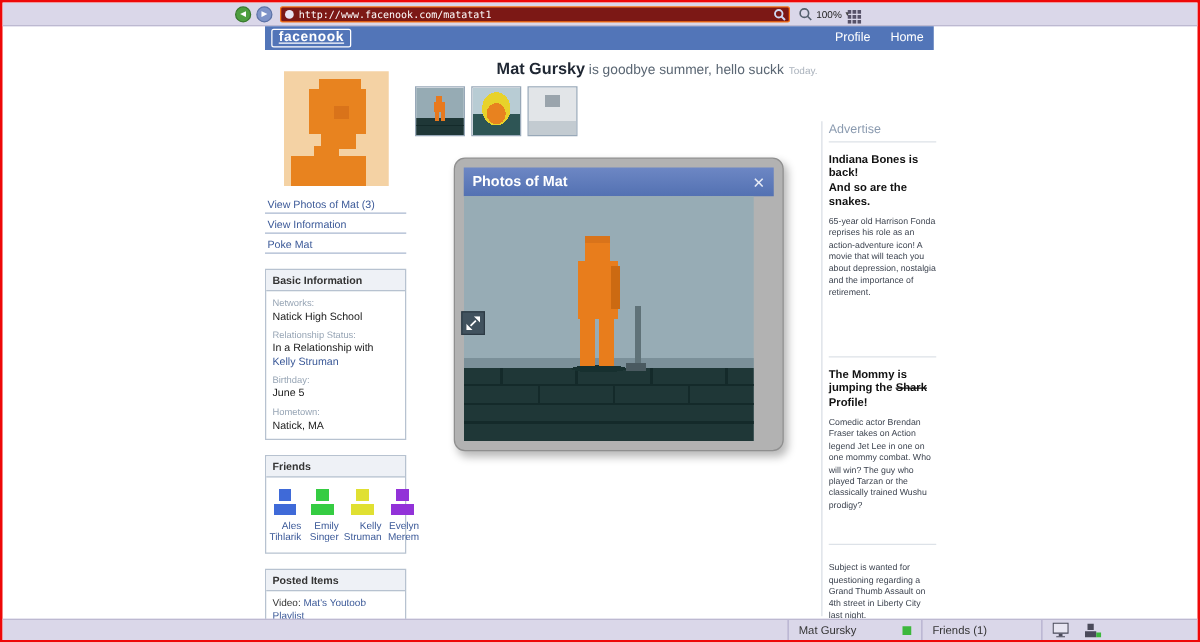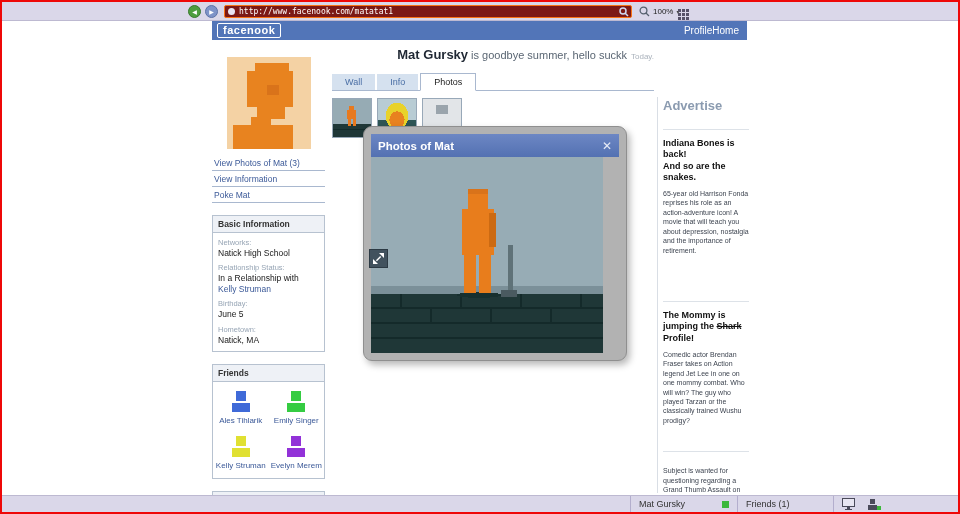--- a/index.html
+++ b/index.html
@@ -14,36 +14,36 @@
   .url-bar { position:absolute; left:222px; top:3px; width:408px; height:13px; background:#7c1815; border:1px solid #f97316; border-radius:2px; color:#fff;
              font-family:"DejaVu Sans Mono",monospace; font-size:8px; line-height:11px; padding:0 16px 0 14px; white-space:nowrap; overflow:hidden; }
   .site-dot { position:absolute; left:3px; top:2px; width:7px; height:7px; border-radius:50%; background:#e8e4f2; }
   .mag { position:absolute; right:2px; top:1px; }
   .zoom-ctl { position:absolute; left:637px; top:3px; height:13px; display:flex; align-items:center; gap:3px; font-size:8px; color:#222; cursor:pointer; }
   .caret { font-size:6px; color:#444; }
   .grid-btn { position:absolute; left:676px; top:4px; cursor:pointer; }
 
   
   .fb-bar { position:absolute; left:210px; top:19px; width:535px; height:19px; background:#5275b8; display:flex; align-items:center; }
-  .fb-logo { margin-left:5px; color:#fff; font-weight:bold; font-size:11px; letter-spacing:.5px; border:1px solid #fff; border-radius:2px; padding:0 5px 1px; cursor:pointer; }
-  .fb-nav { margin-left:auto; margin-right:8px; display:flex; gap:0; }
+  .fb-logo { margin-left:5px; color:#fff; font-weight:bold; font-size:11px; letter-spacing:.5px; border:1px solid #fff; border-radius:2px; padding:0 5px 1px; cursor:pointer;text-decoration:underline; }
+  .fb-nav { margin-left:auto; margin-right:8px; display:flex; gap:16px; }
   .fb-nav span { color:#fff; font-size:10px; cursor:pointer; }
 
   
   .left-col { position:absolute; left:210px; top:38px; width:113px; }
   .profile-pic { margin:17px auto 6px; width:84px; height:92px; display:block; cursor:pointer; }
   .plink { font-size:8.5px; color:#3b5998; padding:3px 2px 2px; border-bottom:1px solid #a9b8cf; cursor:pointer; }
   .section { border:1px solid #b7c2d0; margin-top:12px; background:#fff; }
   .section-h { background:#eef1f6; border-bottom:1px solid #b7c2d0; font-size:8.5px; font-weight:bold; color:#333; padding:3px 5px; }
   .section-b { padding:4px 5px 6px; }
   .f-label { font-size:7.5px; color:#97a5b5; margin-top:5px; }
   .f-label:first-child { margin-top:1px; }
   .f-value { font-size:8.5px; color:#1a1a1a; margin-top:1px; line-height:1.2; }
   .f-link { font-size:8.5px; color:#3b5998; cursor:pointer; margin-top:1px; }
-  .friends-grid { display:grid; grid-template-columns:1fr 1fr; gap:8px 4px; text-align:center; padding:6px 2px 8px; }
+  .friends-grid { display:grid; grid-template-columns:1fr 1fr 1fr 1fr; gap:8px 4px; text-align:right; padding:6px 2px 8px; }
   .friend-ico { width:26px; height:26px; margin:0 auto 2px; display:block; cursor:pointer; }
   .friend-name { font-size:8px; color:#3b5998; cursor:pointer; }
   .posted-item { display:flex; gap:4px; padding:5px 5px 6px; }
   .vid-text { font-size:8px; line-height:1.25; }
   .vid-label { color:#333; }
   .vid-title { color:#3b5998; cursor:pointer; }
 
   
   .center-col { position:absolute; left:330px; top:38px; width:322px;text-align:right; }
   .status-line { margin-top:7px; font-size:11px; color:#5a6673; }
@@ -52,21 +52,21 @@
   .tabs { margin-top:11px; display:flex; gap:2px; border-bottom:1px solid #a9b8cf; align-items:flex-end; }
   .tab { font-size:9px; padding:3px 13px; background:#d5e1ef; color:#4a6fa5; cursor:pointer; }
   .tab.active { background:#fff; border:1px solid #a9b8cf; border-bottom:1px solid #fff; margin-bottom:-1px; color:#222; }
   .album-title { margin-top:9px; font-size:11px; color:#4a6fa5; }
   .thumbs { margin-top:7px; display:flex; gap:5px; }
   .thumb { width:40px; height:40px; border:1px solid #98a8b8; cursor:pointer; display:block; }
 
   
   .main-divider { position:absolute; left:655px; top:95px; width:1px; height:396px; background:#d9dee5; }
   .ads-col { position:absolute; left:661px; top:96px; width:86px; }
-  .ads-h { font-size:13px; color:#8b9bb0; padding-bottom:16px; border-bottom:1px solid #dde2e8;font-weight:bold; }
+  .ads-h { font-size:10px; color:#8b9bb0; padding-bottom:4px; border-bottom:1px solid #dde2e8; }
   .ad { padding:8px 0 10px; cursor:pointer; }
   .ad + .ad { border-top:1px solid #dde2e8; }
   .ad-title { font-size:9px; font-weight:bold; color:#111; line-height:1.25; }
   .ad-body { margin-top:6px; font-size:7px; color:#3d4450; line-height:1.35; }
   .ad-indiana { padding-bottom:46px; }
   .ad-mommy { padding-bottom:26px; }
 
   
   .modal { position:absolute; left:361px; top:124px; width:264px; background:#b2b2b2; border:1px solid #8f8f8f; border-radius:9px; padding:7px;
            box-shadow:3px 4px 7px rgba(0,0,0,.28); }
@@ -226,25 +226,20 @@
           <span class="vid-title">Mat's Youtoob Playlist</span>
           
         </div>
       </div>
     </div>
   </div>
 
   <div class="center-col">
     <div class="status-line">
       <b>Mat Gursky</b><span>is goodbye summer, hello suckk</span><span class="status-time">Today.</span>
-    </div>
-    <div class="tabs">
-      <div class="tab">Wall</div>
-      <div class="tab">Info</div>
-      <div class="tab active">Photos</div>
     </div>
     <div class="thumbs">
       <svg class="thumb" viewBox="0 0 40 40" shape-rendering="crispEdges">
         <rect width="40" height="40" fill="#96abb4"></rect>
         <rect y="26" width="40" height="14" fill="#1f3737"></rect>
         <line x1="0" y1="32" x2="40" y2="32" stroke="#142a2a" stroke-width="1"></line>
         <g fill="#e8791e">
           <rect x="17" y="7" width="5" height="5"></rect>
             <rect x="15" y="12" width="9" height="9"></rect>
           <rect x="16" y="21" width="3" height="7"></rect>

